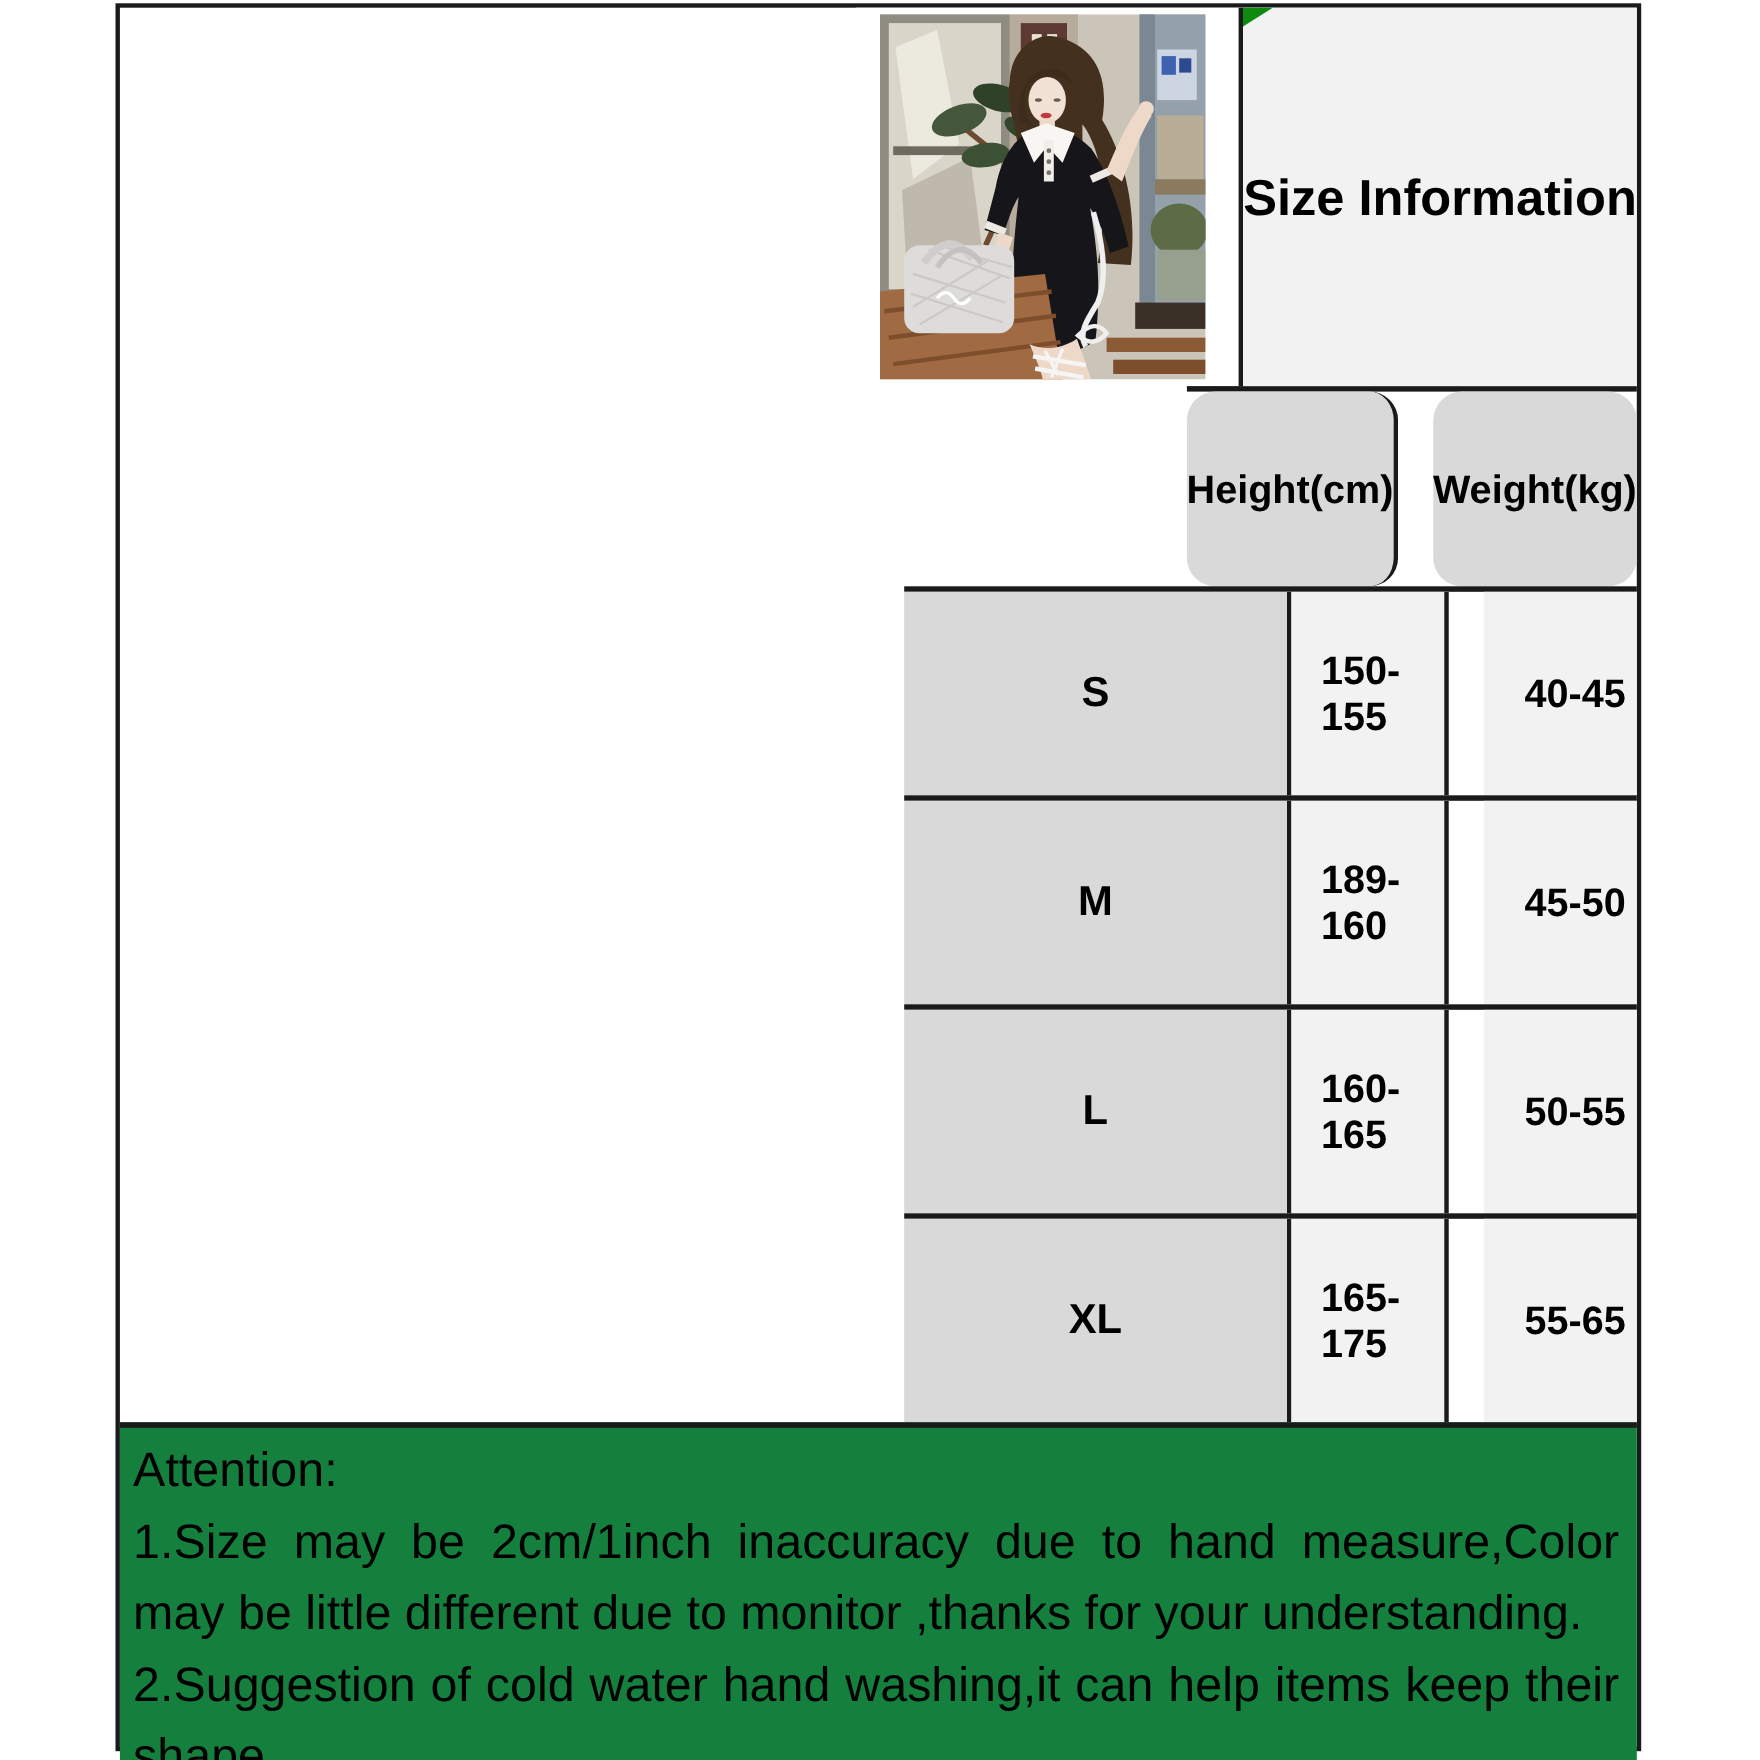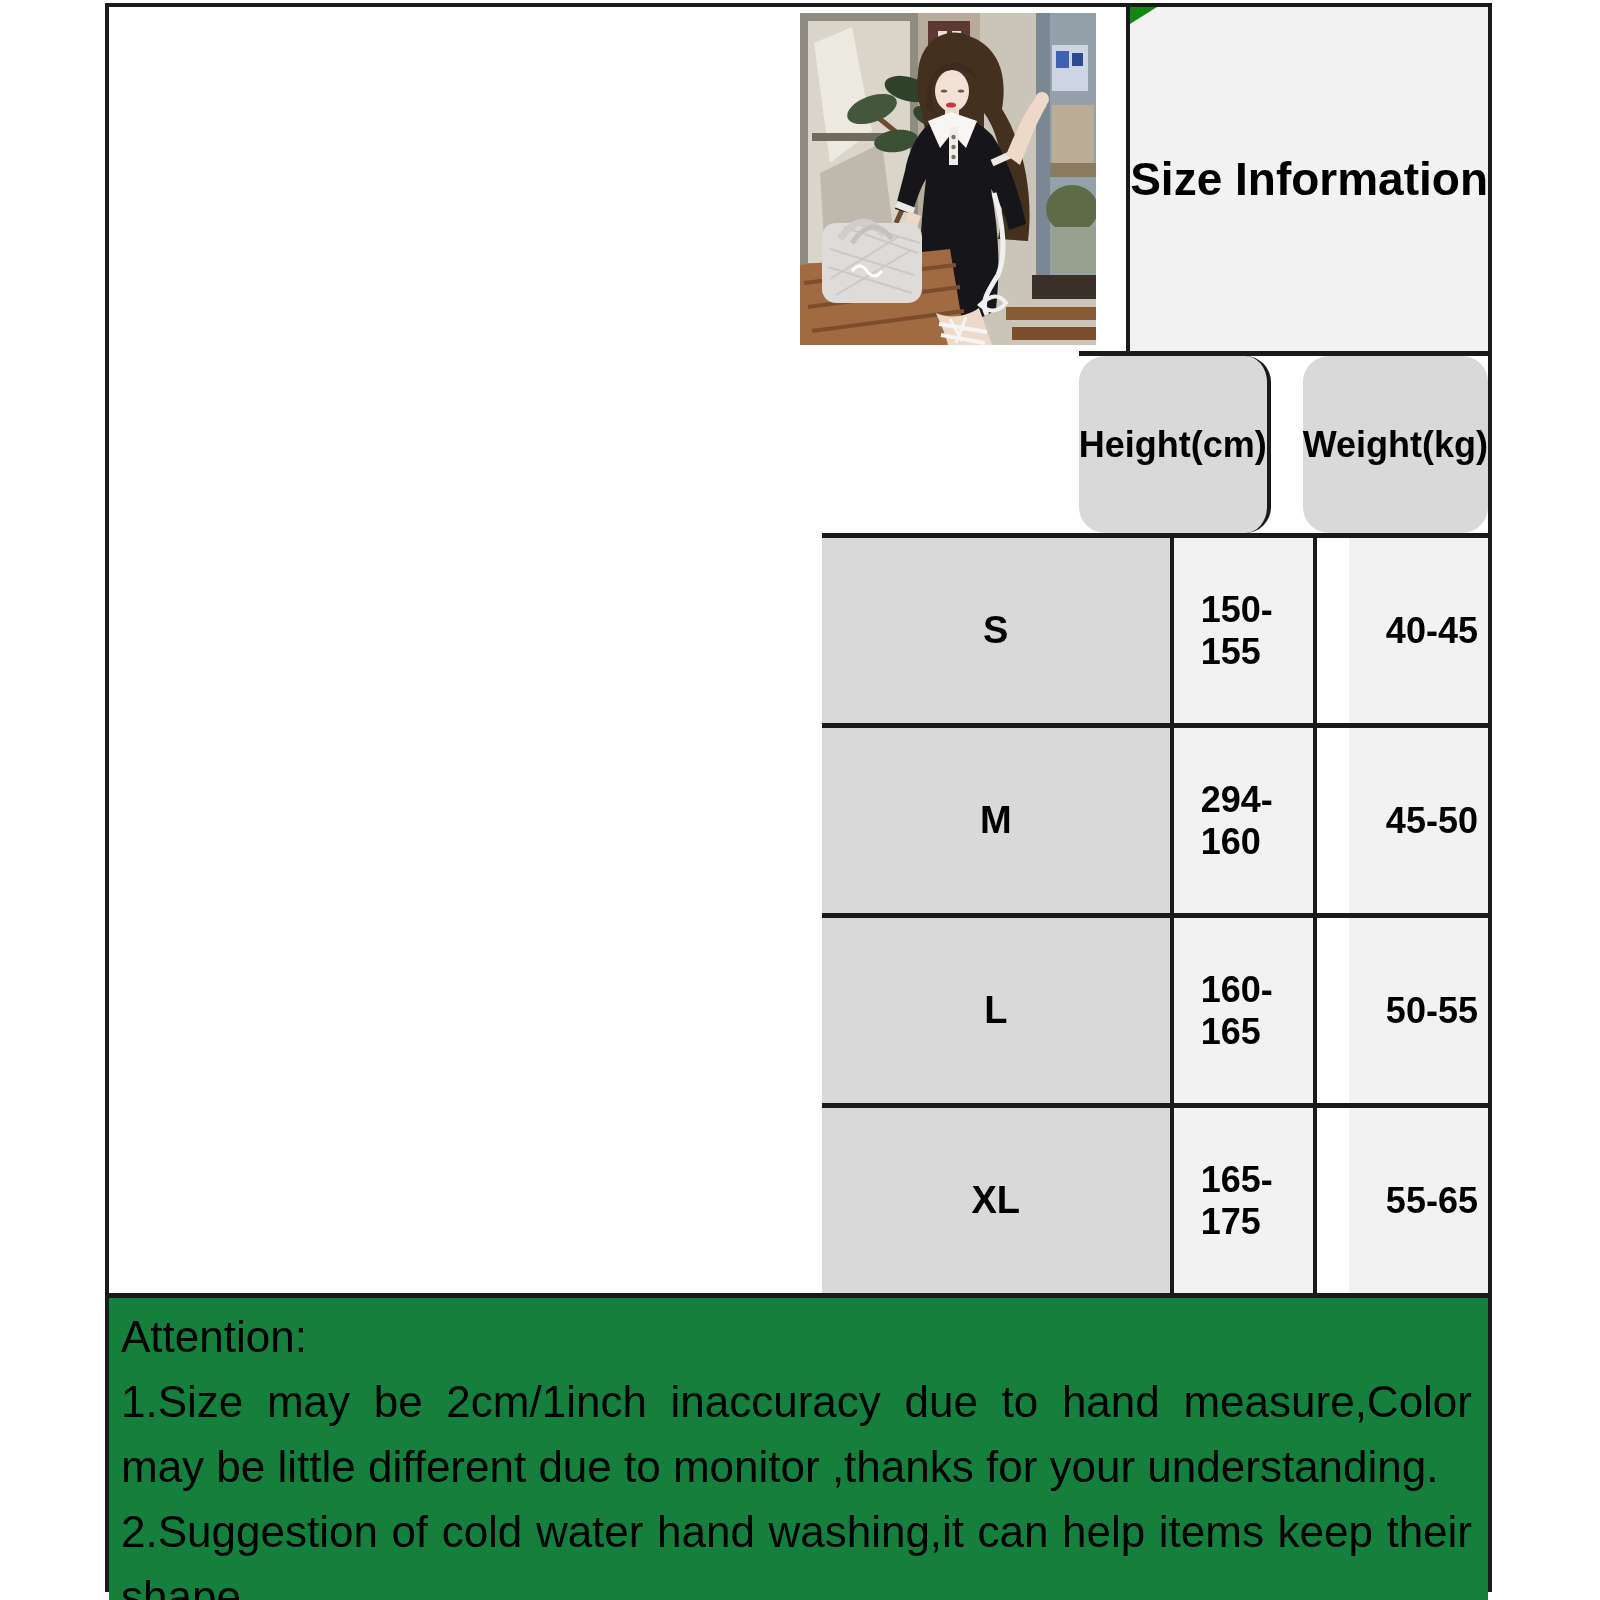--- a/index.html
+++ b/index.html
@@ -146,21 +146,21 @@
       <div class="cell col-weight hdr-col">Weight(kg)</div>
     </div>
 
     <div class="row data-row">
       <div class="cell col-size size-letter">S</div>
       <div class="cell col-height value">150-155</div>
       <div class="cell col-weight value">40-45</div>
     </div>
     <div class="row data-row">
       <div class="cell col-size size-letter">M</div>
-      <div class="cell col-height value">294-160</div>
+      <div class="cell col-height value">189-160</div>
       <div class="cell col-weight value">45-50</div>
     </div>
     <div class="row data-row">
       <div class="cell col-size size-letter">L</div>
       <div class="cell col-height value">160-165</div>
       <div class="cell col-weight value">50-55</div>
     </div>
     <div class="row data-row">
       <div class="cell col-size size-letter">XL</div>
       <div class="cell col-height value">165-175</div>

